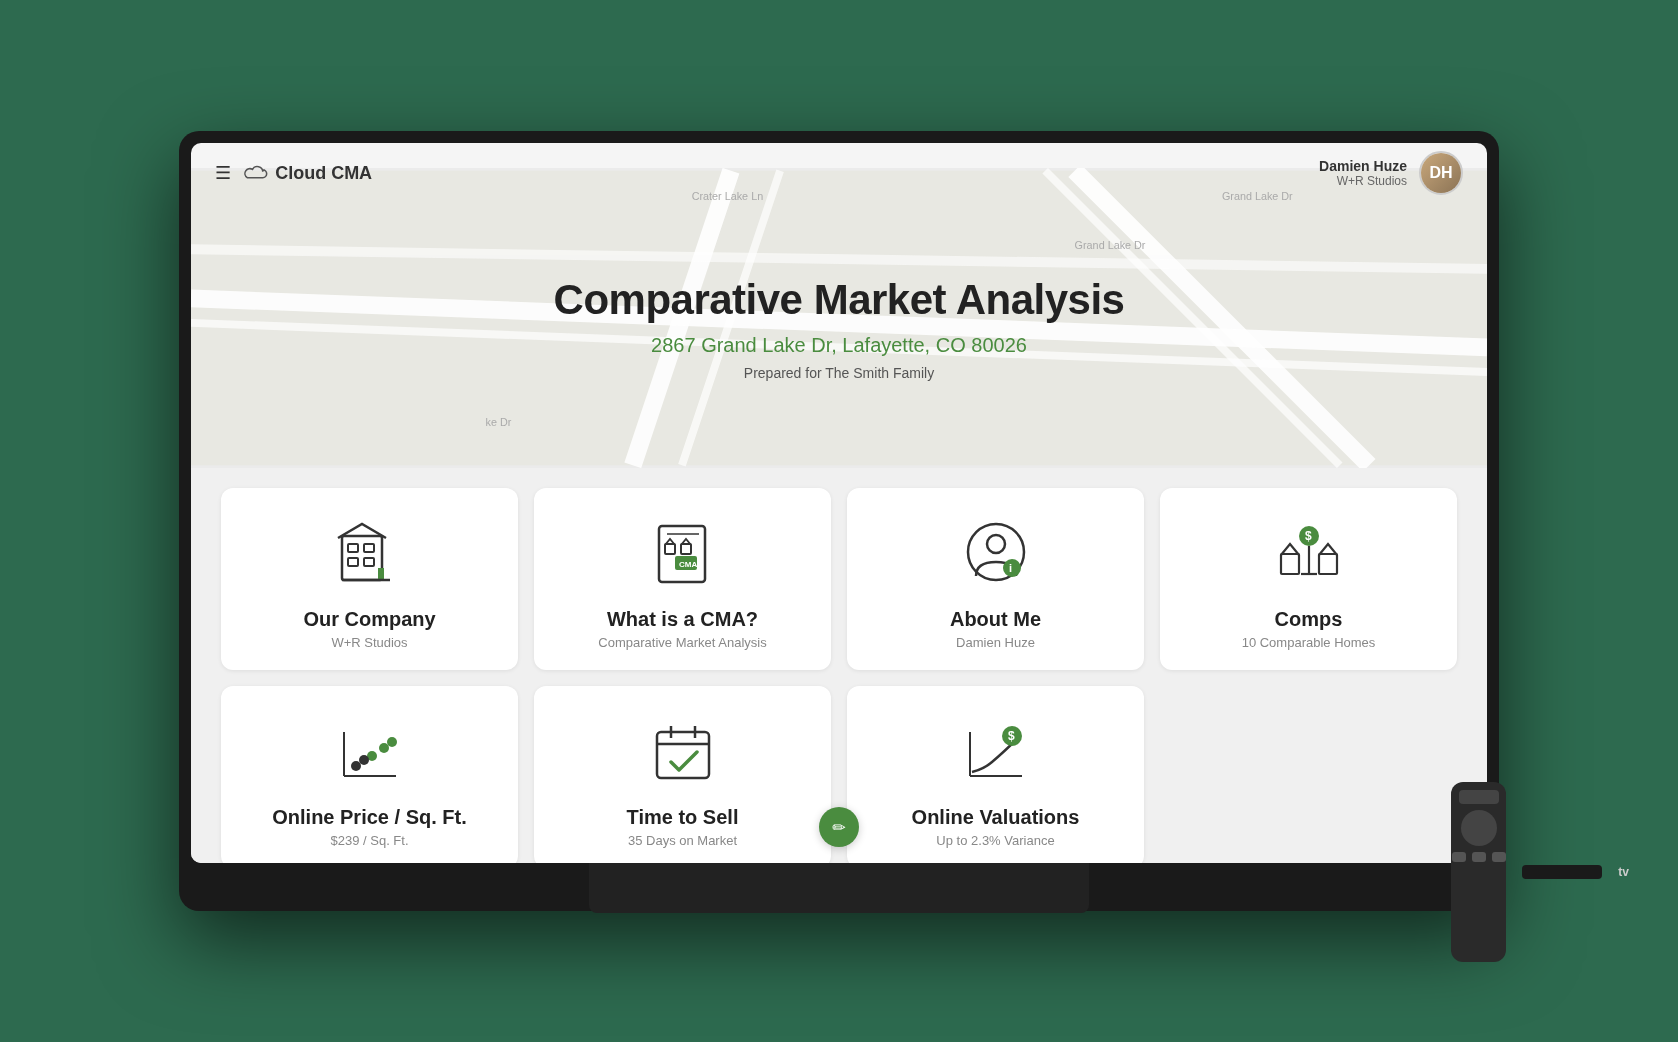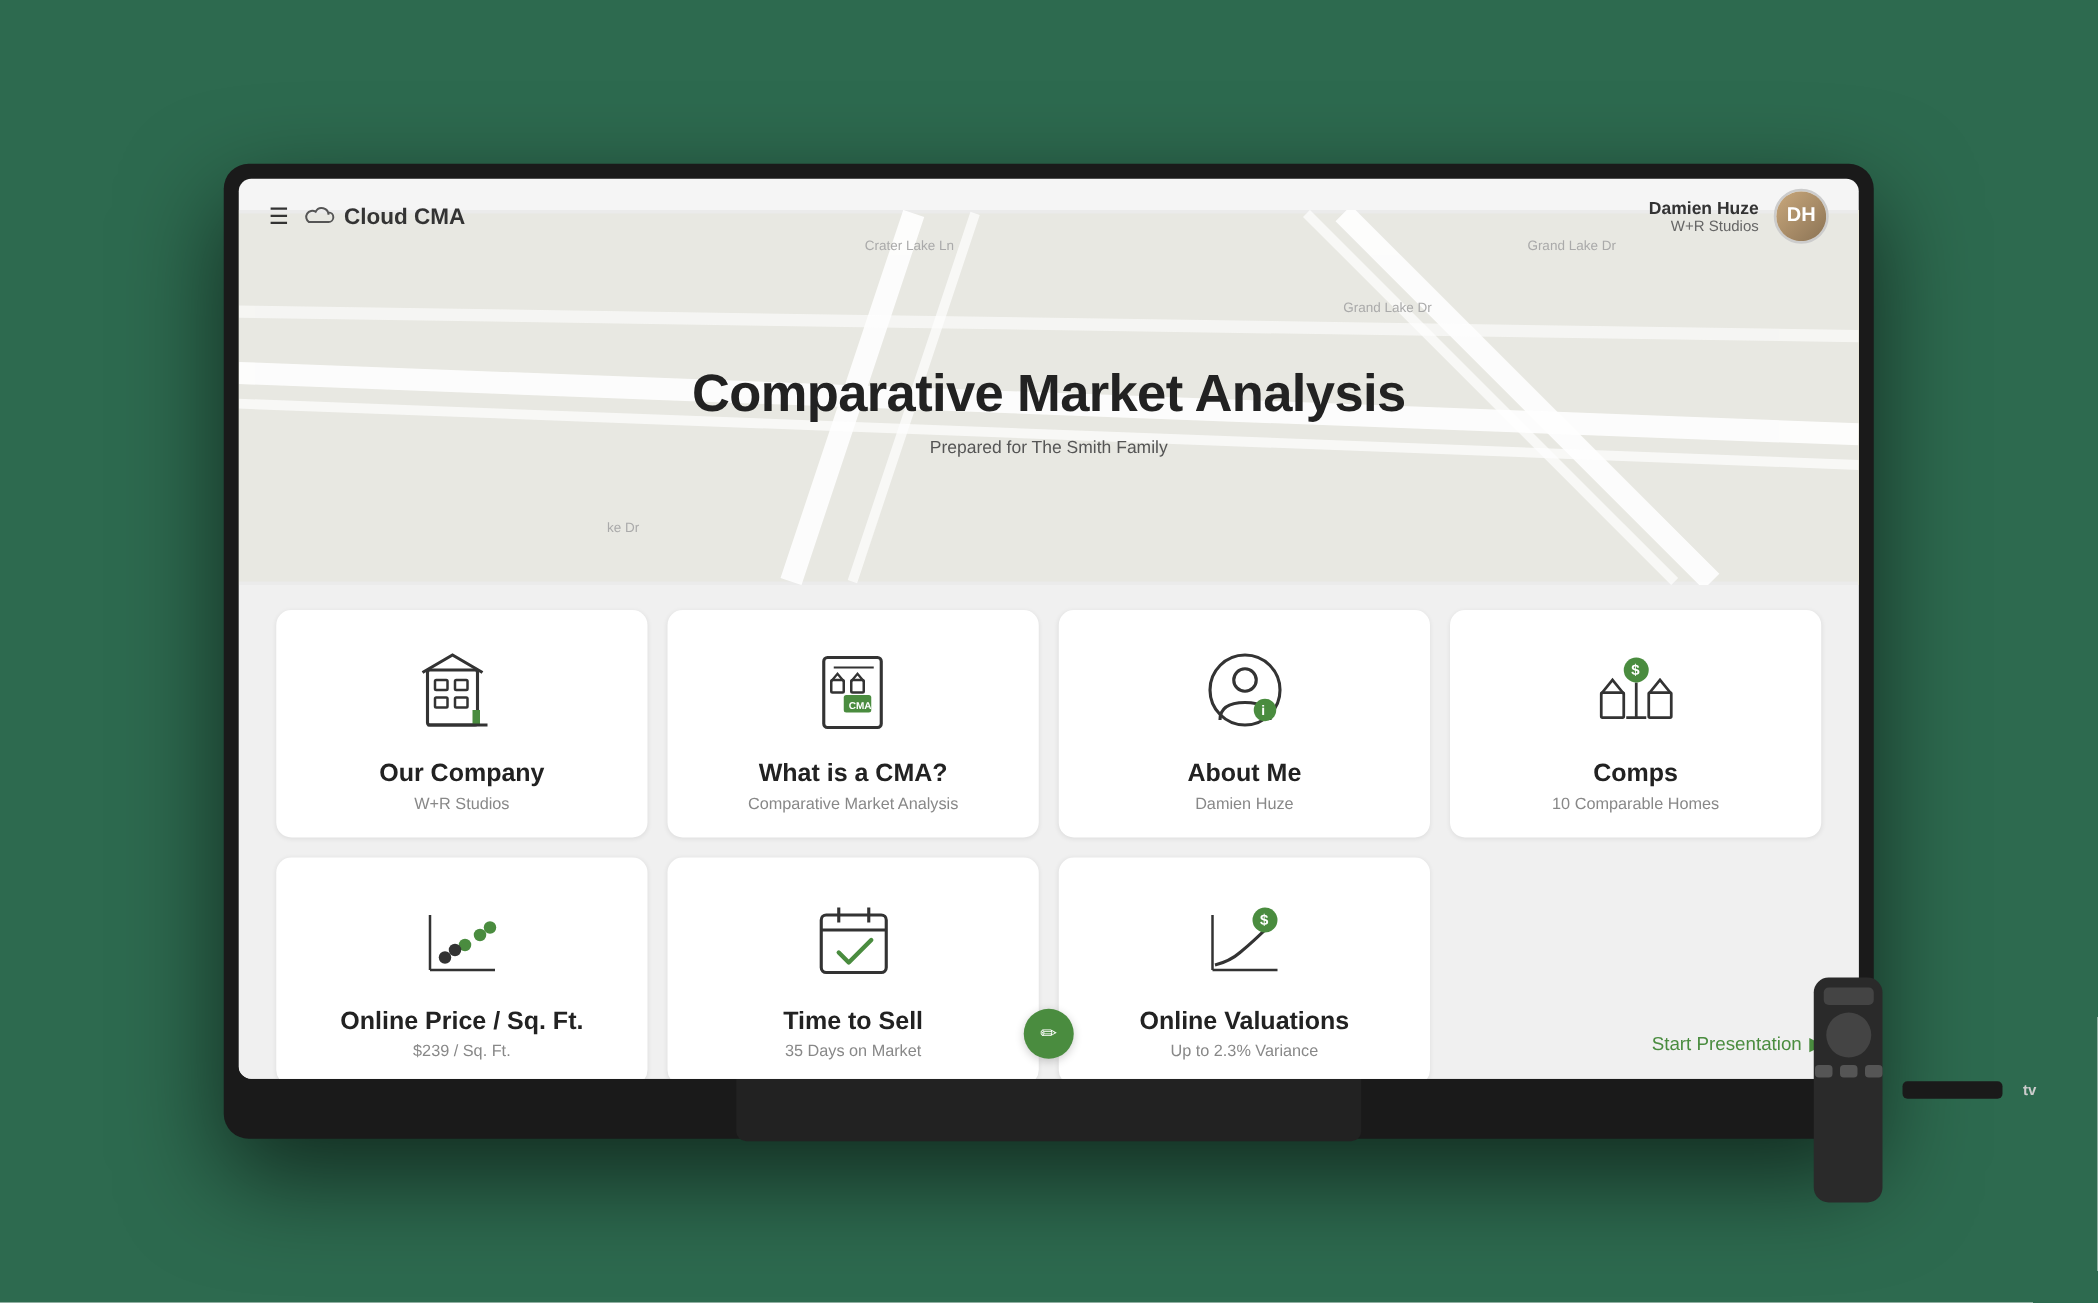--- a/index.html
+++ b/index.html
@@ -364,20 +364,21 @@
             <line x1="0" y1="80" x2="1320" y2="100" stroke="white" stroke-width="10" opacity="0.6"></line>
 
             <text x="510" y="30" fill="#aaa" font-size="11" font-family="Arial">Crater Lake Ln</text>
             <text x="1050" y="30" fill="#aaa" font-size="11" font-family="Arial">Grand Lake Dr</text>
             <text x="900" y="80" fill="#aaa" font-size="11" font-family="Arial">Grand Lake Dr</text>
             <text x="300" y="260" fill="#aaa" font-size="11" font-family="Arial">ke Dr</text>
           </svg>
         </div>
         <div class="hero-content">
           <h1 class="hero-title">Comparative Market Analysis</h1>
+          <div class="hero-address green">2867 Grand Lake Dr, Lafayette, CO 80026</div>
           <div class="hero-prepared">Prepared for The Smith Family</div>
         </div>
       </div>
 
       <div class="grid-section">
 
         <div class="grid-row">
 
           <div class="card">
             <div class="card-icon">
@@ -505,26 +506,20 @@
                 <circle cx="52" cy="22" r="10" fill="#4a8c3f"></circle>
                 <text x="48" y="26" fill="white" font-size="12" font-weight="bold" font-family="Arial">$</text>
               </svg>
             </div>
             <div class="card-title">Online Valuations</div>
             <div class="card-subtitle">Up to 2.3% Variance</div>
           </div>
         </div>
       </div>
 
-      <div class="bottom-bar">
-        <div class="start-presentation">
-          <span>Start Presentation</span>
-          <span>▶</span>
-        </div>
-      </div>
 
       <div class="edit-btn">
         <span>✏</span>
       </div>
 
     </div>
 
     <div class="tv-stand"></div>
   </div>
 

